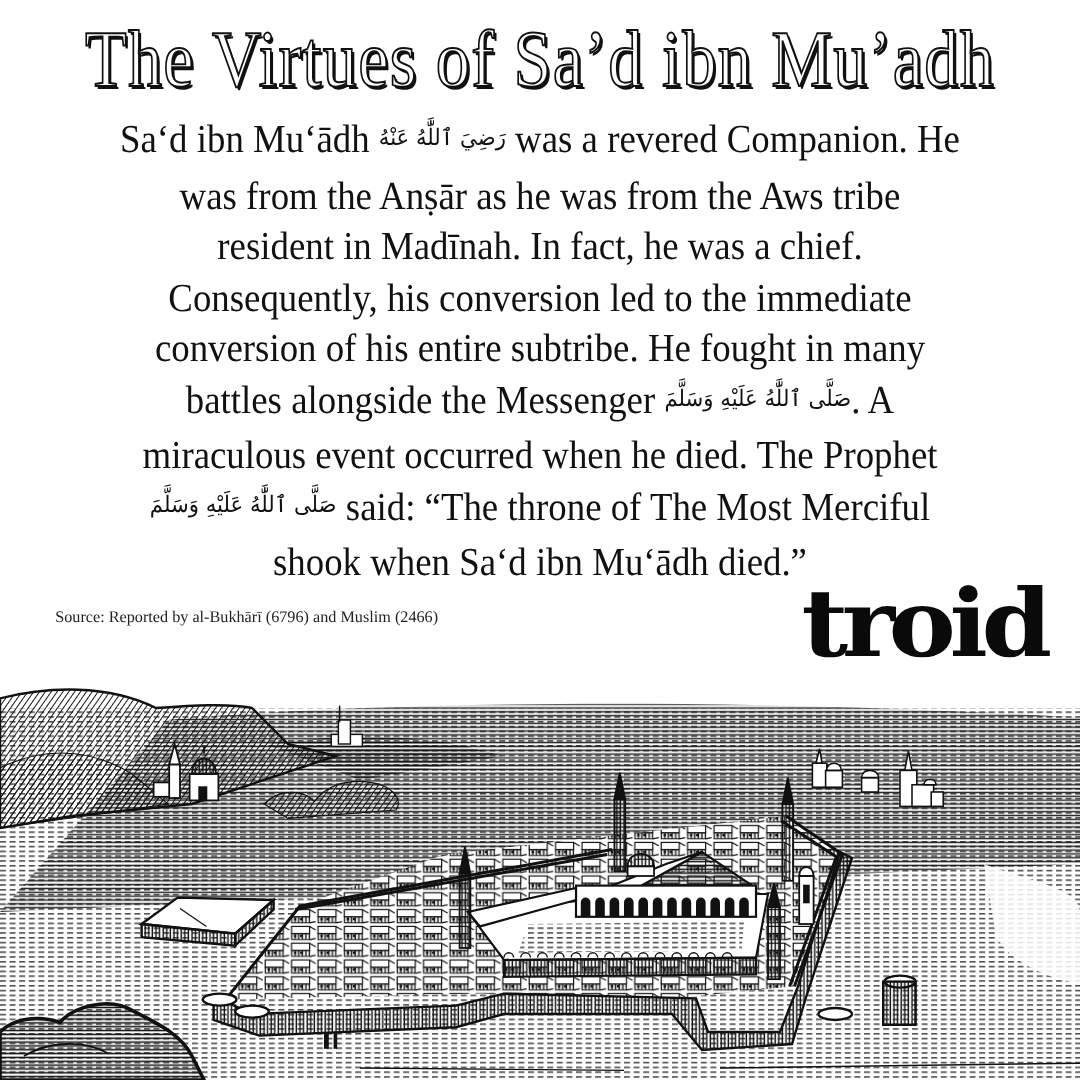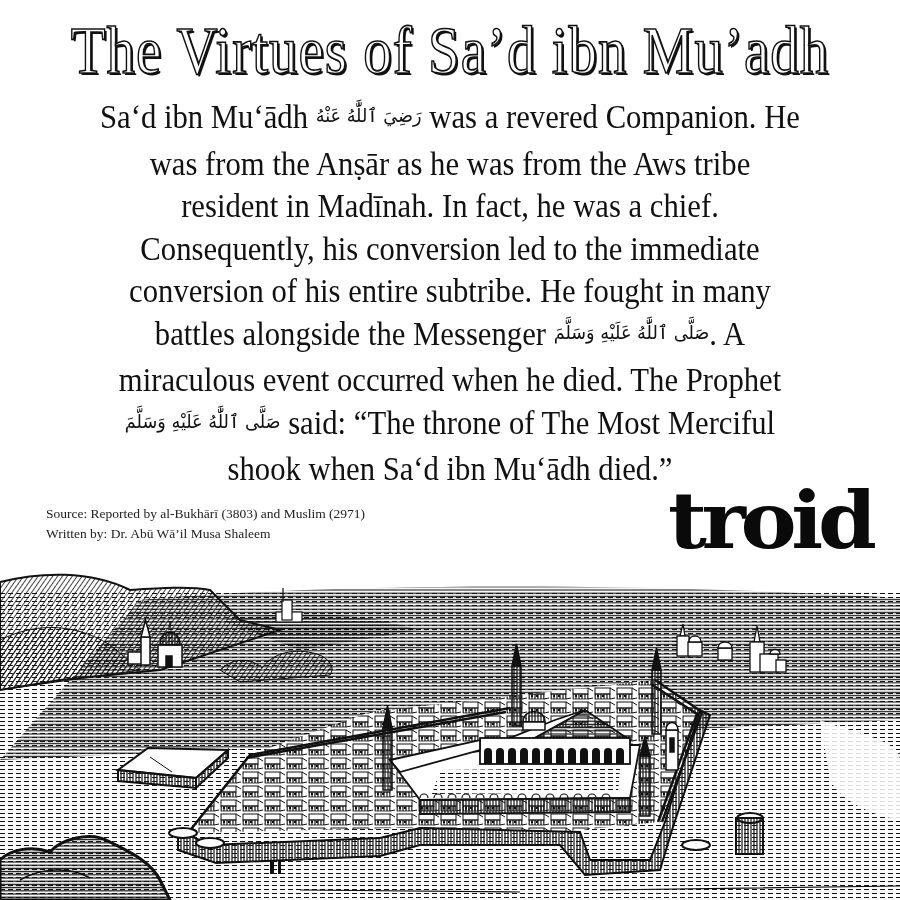--- a/index.html
+++ b/index.html
@@ -55,22 +55,21 @@
   <span class="line">resident in Madīnah. In fact, he was a chief.</span>
   <span class="line">Consequently, his conversion led to the immediate</span>
   <span class="line">conversion of his entire subtribe. He fought in many</span>
   <span class="line"><span>battles alongside the Messenger </span><span class="honorific" dir="rtl">صَلَّى ٱللَّٰهُ عَلَيْهِ وَسَلَّمَ</span><span>. A</span></span>
   <span class="line">miraculous event occurred when he died. The Prophet</span>
   <span class="line"><span class="honorific" dir="rtl">صَلَّى ٱللَّٰهُ عَلَيْهِ وَسَلَّمَ</span><span>  said: “The throne of The Most Merciful</span></span>
   <span class="line">shook when Sa‘d ibn Mu‘ādh died.”</span>
 </div>
 
 <div class="credits">
-  <div>Source: Reported by al-Bukhārī (3803) and Muslim (2971)</div>
-  <div>Written by: Dr. Abū Wā’il Musa Shaleem</div>
+  <div>Source: Reported by al-Bukhārī (6796) and Muslim (2466)</div>
 </div>
 
 <div class="logo">troid</div>
 
 <svg class="illustration" viewBox="0 0 900 340" xmlns="http://www.w3.org/2000/svg">
   <defs>
     <pattern id="hatchDiag" width="4" height="4" patternUnits="userSpaceOnUse" patternTransform="rotate(35)">
       <line x1="0" y1="0" x2="0" y2="4" stroke="#111" stroke-width="1.6"></line>
     </pattern>
     <pattern id="hatchH" width="6" height="3.2" patternUnits="userSpaceOnUse">

